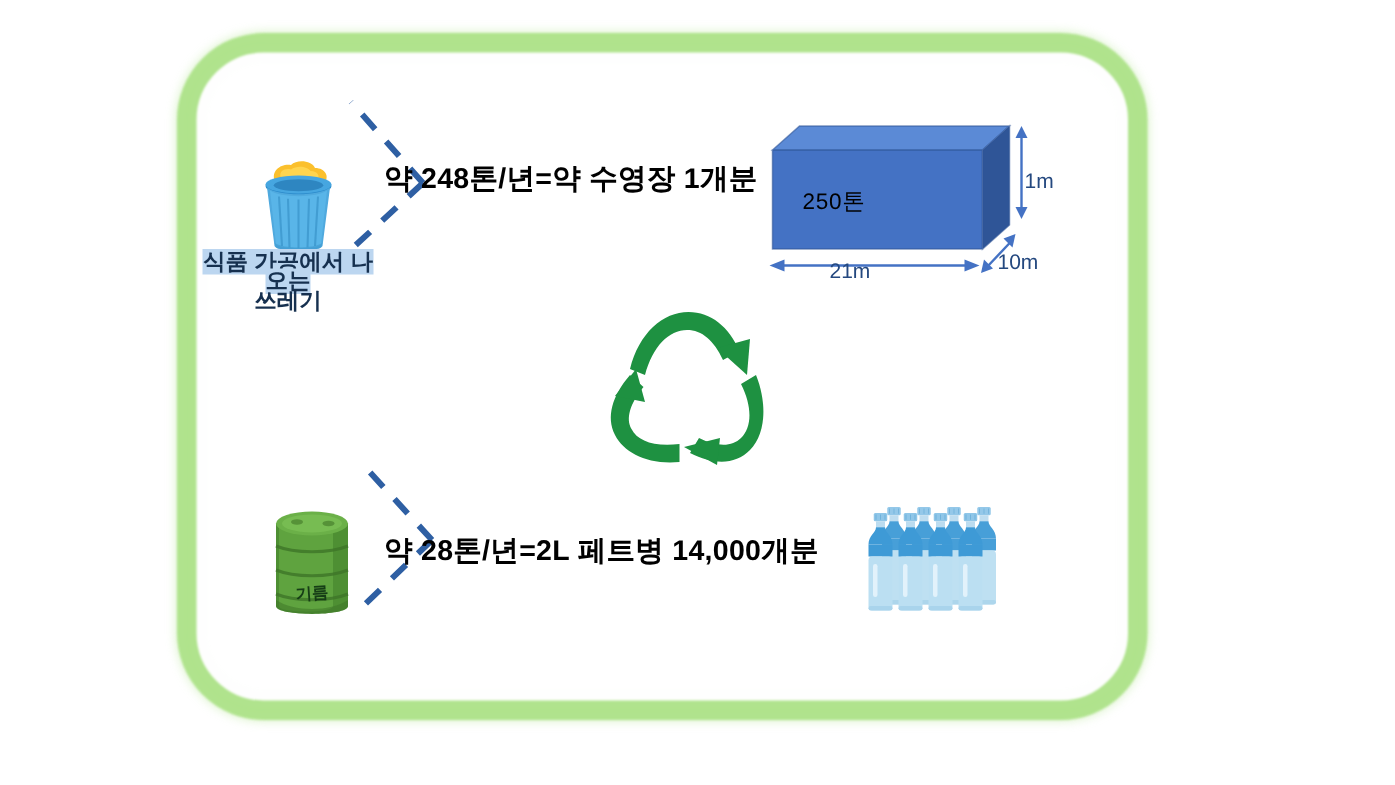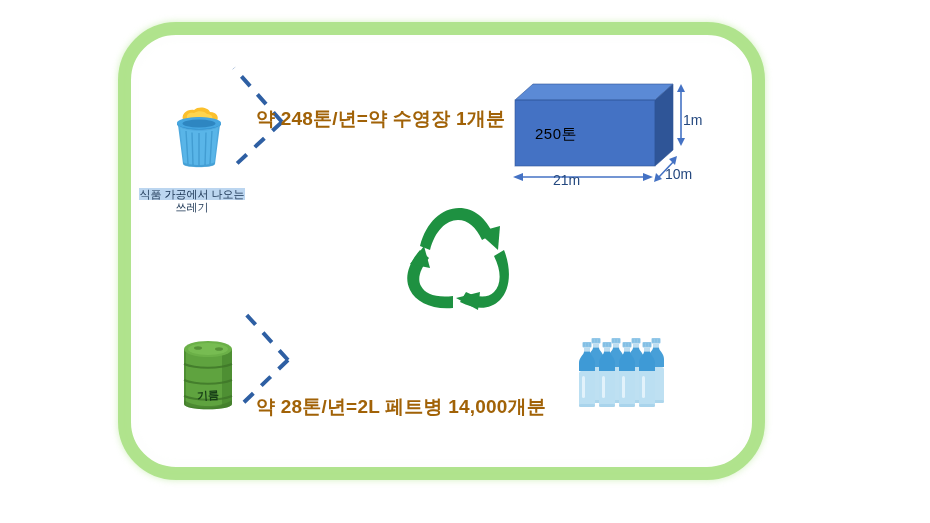--- a/index.html
+++ b/index.html
@@ -40,47 +40,46 @@
     border-radius: 58px;
     filter: blur(3.5px);
     pointer-events: none;
   }
 
   
   .abs { position: absolute; }
 
   
   .stat-text {
-    color: #a16207;
+    color: #000000;
     font-weight: bold;
     letter-spacing: 0.2px;
     white-space: nowrap;
     text-align: center;
   }
   #stat-top-text {
     left: 256px;
     top: 106px;
     font-size: 19px;
   }
   #stat-bottom-text {
     left: 256px;
     top: 354px;
     font-size: 19px;
-    margin-top: 40px;
   }
 
   
   #bin-caption {
     left: 133px;
-    top: 188px;
+    top: 168px;
     width: 118px;
     text-align: center;
     color: #16304f;
-    font-size: 11px;
-    font-weight: normal;
+    font-size: 15px;
+    font-weight: bold;
     line-height: 13px;
   }
   #bin-caption .hl { background: #bcd6f0; }
 
   
   #trash-bin-icon { left: 168px; top: 104px; width: 62px; height: 66px; }
   #trash-bin-icon svg { display:block; }
 
   
   .dash-svg { overflow: visible; }

